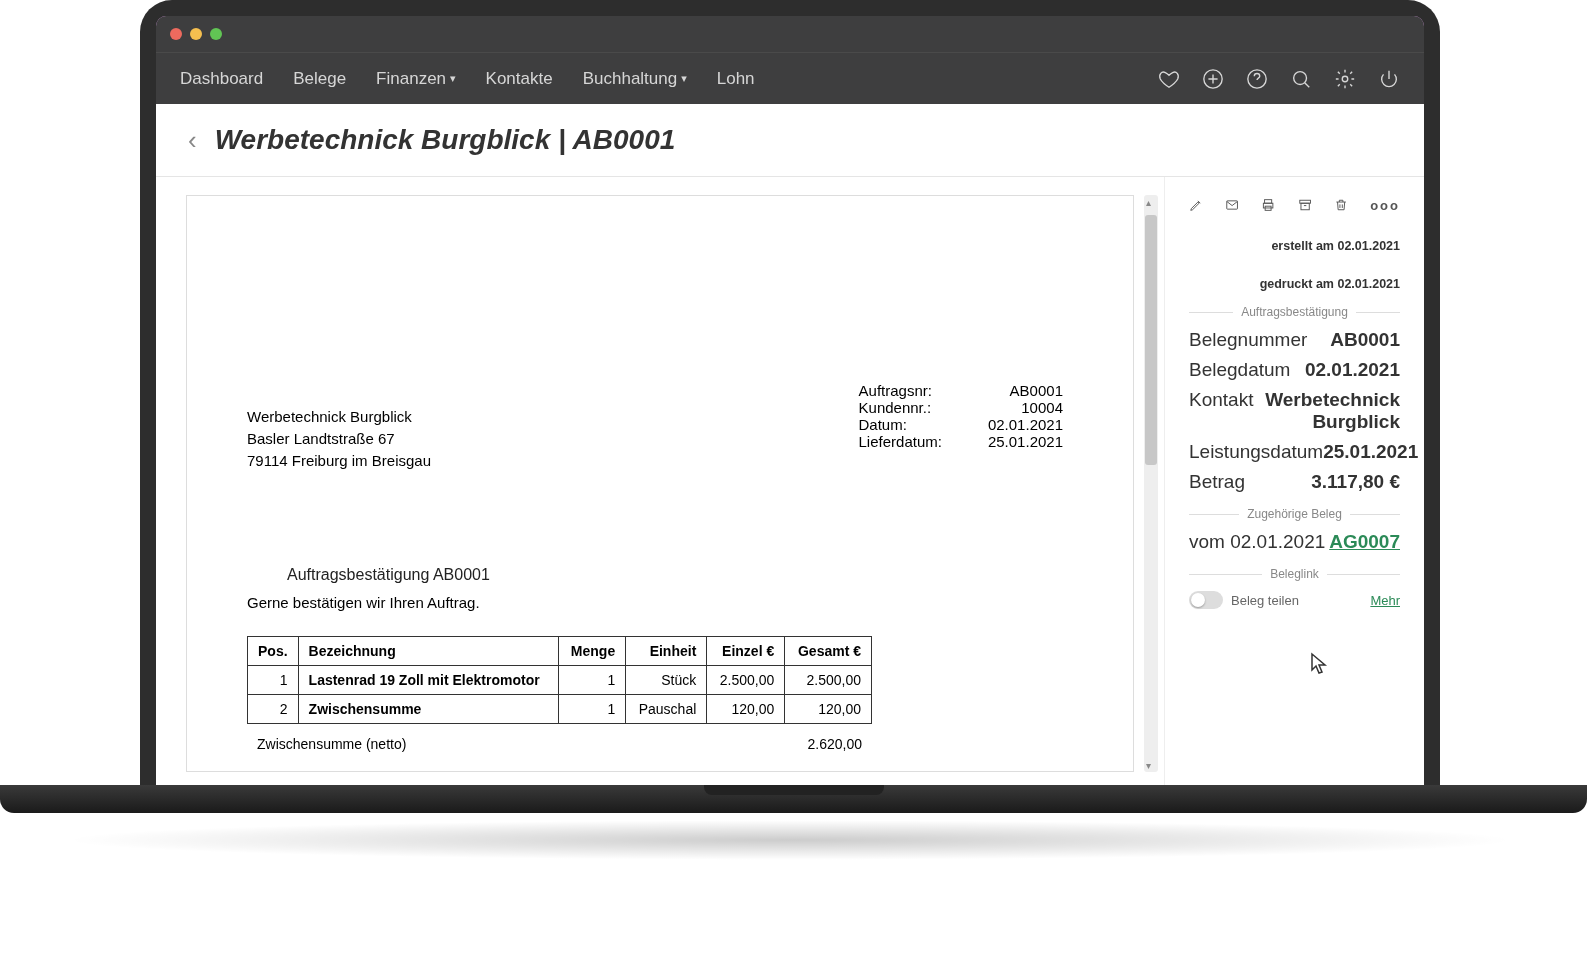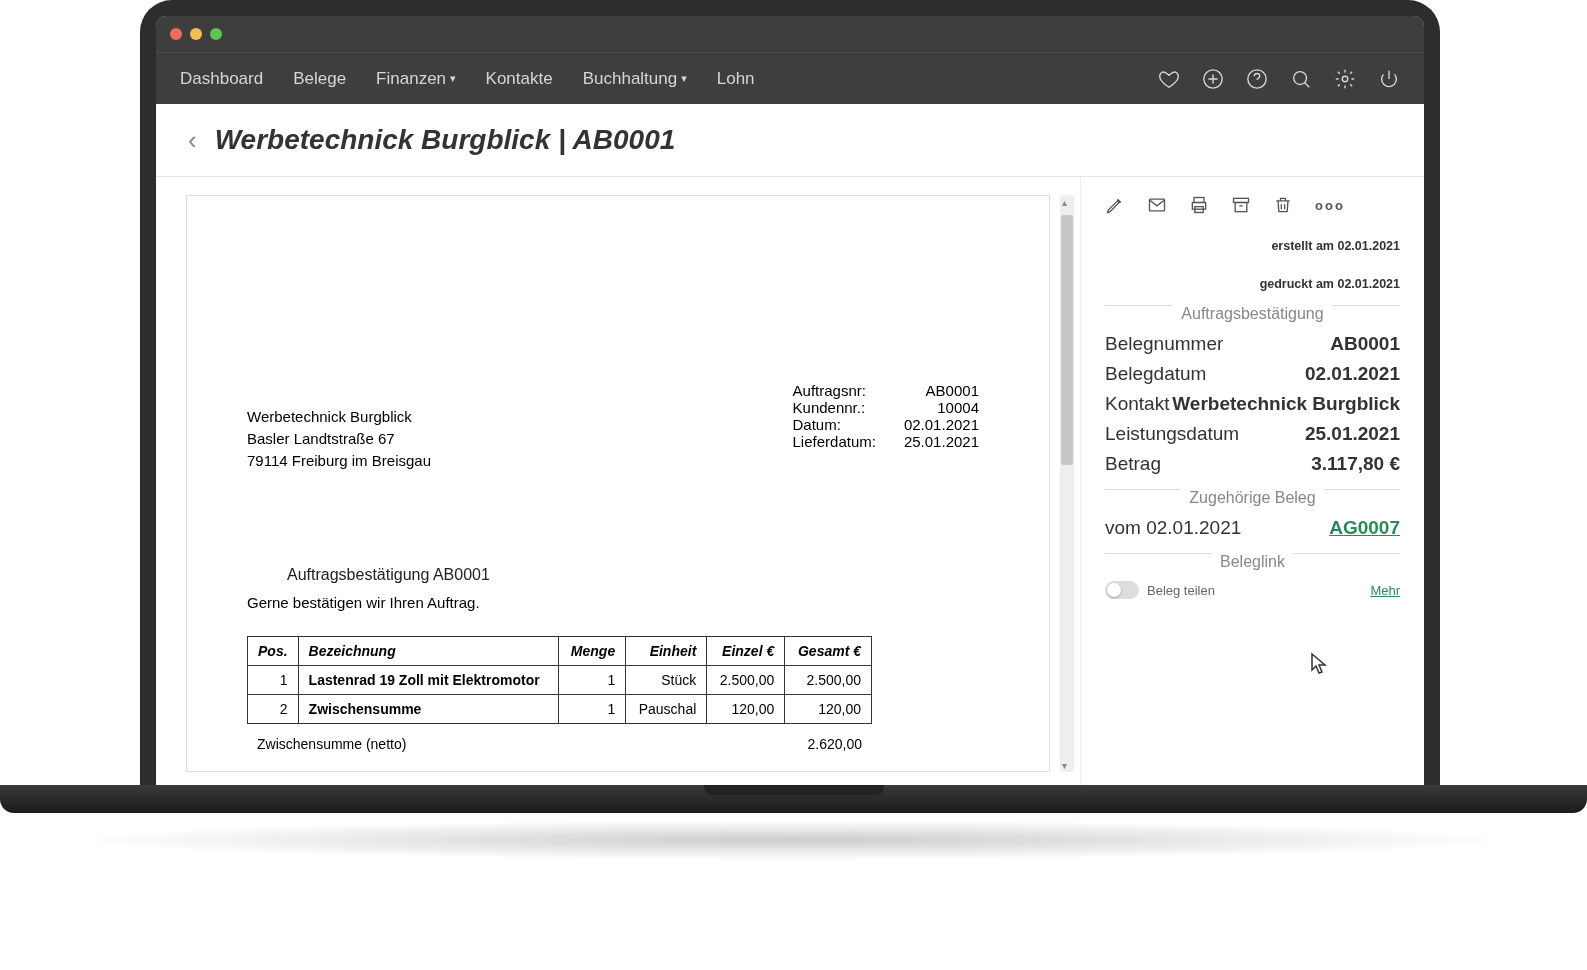--- a/index.html
+++ b/index.html
@@ -29,43 +29,43 @@
 .content { flex: 1; display: flex; overflow: hidden; background: #fff; }
 .doc-pane { flex: 1; position: relative; padding: 18px 30px; overflow: hidden; }
 .doc-frame { border: 1px solid #ddd; background: #fff; height: 100%; position: relative; padding: 190px 60px 10px 60px; overflow: hidden; }
 .scroll-gutter { position: absolute; right: 6px; top: 18px; bottom: 18px; width: 14px; background: #eee; border-radius: 3px; }
 .scroll-arrow { position: absolute; left: 2px; width: 10px; height: 10px; color: #888; font-size: 10px; }
 .scroll-thumb { position: absolute; left: 1px; top: 20px; width: 12px; height: 250px; background: #c7c7c7; border-radius: 3px; }
 
 .sender-line { font-size: 13px; text-decoration: underline; color: #222; }
 .addr-block { margin-top: 20px; font-size: 15px; line-height: 1.45; }
 .meta-block { position: absolute; right: 70px; top: 186px; font-size: 15px; text-align: right; }
-.meta-row { display: flex; justify-content: space-between; gap: 28px; }
+.meta-row { display: flex; justify-content: space-between; gap: 46px; }
 .meta-label { text-align: right; }
 
 .doc-title { margin-top: 95px; font-size: 16px; font-weight: 400; color: #222; margin-left: 40px; }
 .doc-intro { margin-top: 10px; font-size: 15px; }
 
 .items-table { margin-top: 25px; width: 625px; border-collapse: collapse; font-size: 14px; }
 .items-table th, .items-table td { border: 1px solid #333; padding: 6px 10px; }
-.items-table th { text-align: left; font-weight: 700; font-style: italic; }
+.items-table th { text-align: left; font-weight: 700; }
 .items-table th.r, .items-table td.r { text-align: right; }
 .items-table td.pos { text-align: right; width: 44px; }
 .items-table td.bez { font-weight: 700; }
 
 .totals { width: 625px; margin-top: 8px; font-size: 14px; }
 .totals-row { display: flex; justify-content: space-between; padding: 4px 10px; }
 
-.side-pane { width: 344px; border-left: 1px solid #eee; padding: 18px 24px; font-size: 13px; color: #333; }
+.side-pane { width: 260px; border-left: 1px solid #eee; padding: 18px 24px; font-size: 13px; color: #333; }
 .side-actions { display: flex; gap: 22px; align-items: center; margin-bottom: 22px; }
 .side-icon { width: 20px; height: 20px; stroke: #555; fill: none; stroke-width: 1.6; cursor: pointer; }
 .dots { letter-spacing: 2px; color: #555; cursor: pointer; font-weight: bold; }
 
 .meta-line { text-align: right; font-weight: 700; font-size: 12.5px; margin-bottom: 3px; margin-top: 24px; }
-.section-label { display: flex; align-items: flex-start; gap: 8px; margin: 14px 0 10px; color: #888; font-size: 16px; }
+.section-label { display: flex; align-items: center; gap: 8px; margin: 14px 0 10px; color: #888; font-size: 12px; }
 .section-label::before, .section-label::after { content: ""; flex: 1; height: 1px; background: #ddd; }
 .kv { display: flex; justify-content: space-between; margin-bottom: 8px; font-size: 19px; }
 .kv .v { font-weight: 700; text-align: right; }
 .link { color: #2b8a57; text-decoration: underline; cursor: pointer; }
 .toggle-row { display: flex; align-items: center; justify-content: space-between; margin-top: 6px; }
 .toggle { width: 34px; height: 18px; background: #ddd; border-radius: 9px; position: relative; cursor: pointer; }
 .toggle::after { content: ""; position: absolute; left: 2px; top: 2px; width: 14px; height: 14px; background: #fff; border-radius: 50%; box-shadow: 0 1px 2px rgba(0,0,0,.3); }
 .toggle-label { font-size: 13px; color: #666; margin-left: 8px; flex: 1; }
 
 .cursor { position: absolute; right: 110px; bottom: 110px; }

